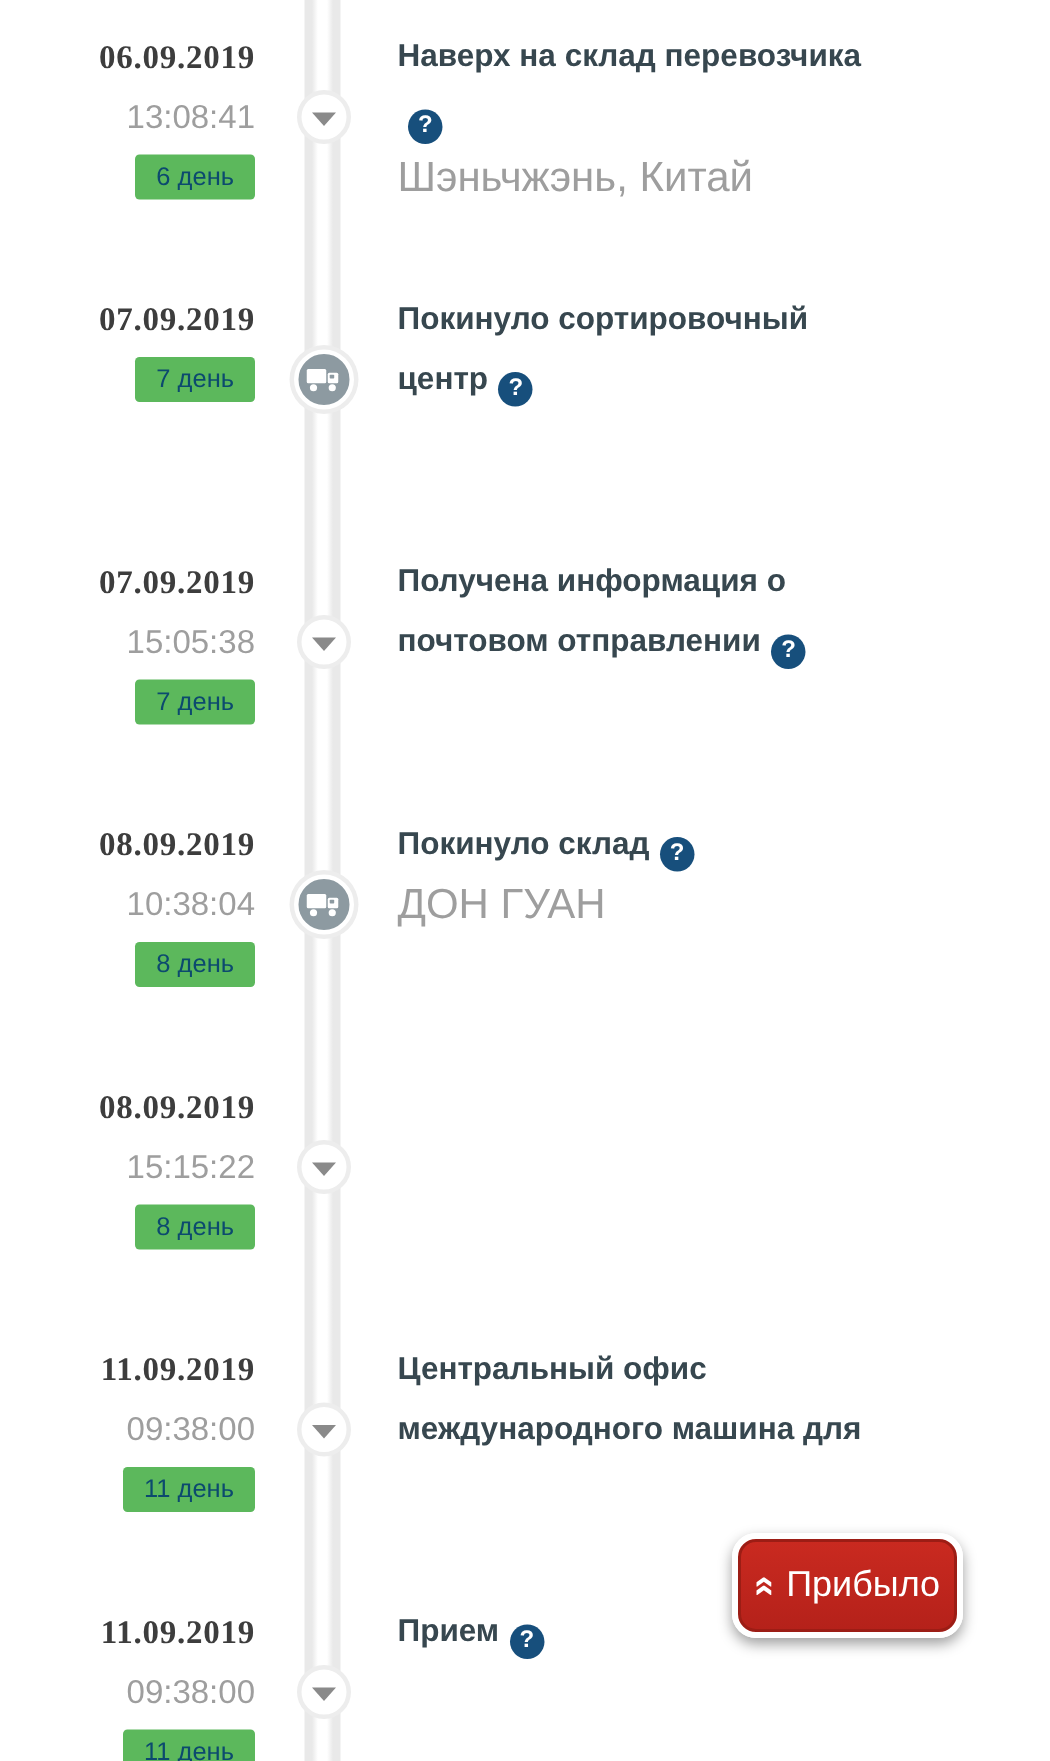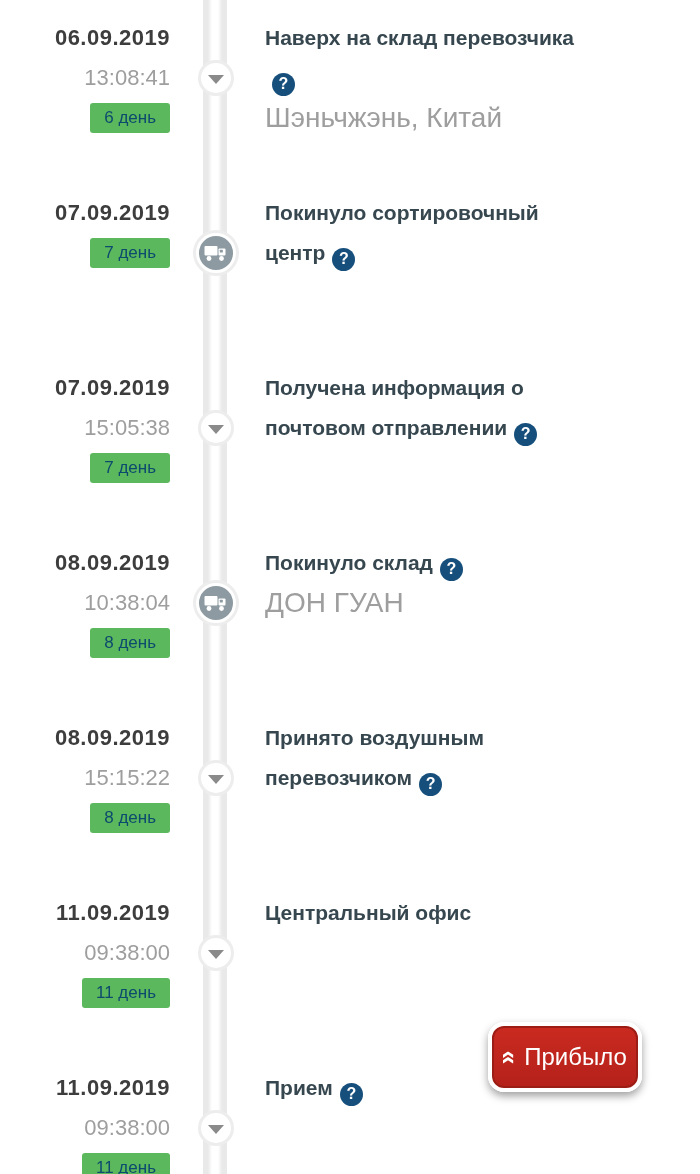--- a/index.html
+++ b/index.html
@@ -22,21 +22,21 @@
   }
 
   .entries { position: absolute; left: 0; top: 2px; width: 100%; }
   .entry { position: relative; height: 175px; }
 
   
   .left-col {
     position: absolute; left: 0; top: 0;
     width: 170px; text-align: right; padding-top: 16px;
   }
-  .date { font-size: 22px; font-weight: bold; color: var(--date_text); line-height: 40px; letter-spacing: .5px; }
+  .date { font-size: 22px; font-weight: bold; color: var(--date_text); line-height: 40px; letter-spacing: .5px; font-family: Liberation Serif, serif; }
   .time { font-size: 22px; color: var(--muted_text); line-height: 40px; }
   .badge {
     display: inline-block; margin-top: 5px;
     background: var(--badge_green); color: #0c4a6e;
     font-size: 17px; line-height: 30px; padding: 0 14px;
     border-radius: 3px;
   }
 
   
   .marker {
@@ -197,44 +197,38 @@
       <div class="date">08.09.2019</div>
       <div class="time">15:15:22</div>
       <div><span class="badge">8 день</span></div>
     </div>
     <div class="marker">
       <div class="chevron-marker">
         <div class="tri"></div>
       </div>
 
     </div>
-    <div class="content">
-      <div>
-          <div class="title-line"><span>Принято воздушным</span></div>
-          <div class="title-line"><span>перевозчиком</span><span class="help-icon">?</span></div>
-        </div>
-
-    </div>
   </div>
 
   <div class="entry">
     <div class="left-col">
       <div class="date">11.09.2019</div>
       <div class="time">09:38:00</div>
       <div><span class="badge">11 день</span></div>
     </div>
     <div class="marker">
       <div class="chevron-marker">
         <div class="tri"></div>
       </div>
 
     </div>
     <div class="content">
       <div>
           <div class="title-line"><span>Центральный офис</span></div>
+          <div class="title-line"><span>международного машина для</span></div>
         </div>
 
     </div>
   </div>
 
   <div class="entry">
     <div class="left-col">
       <div class="date">11.09.2019</div>
       <div class="time">09:38:00</div>
       <div><span class="badge">11 день</span></div>

